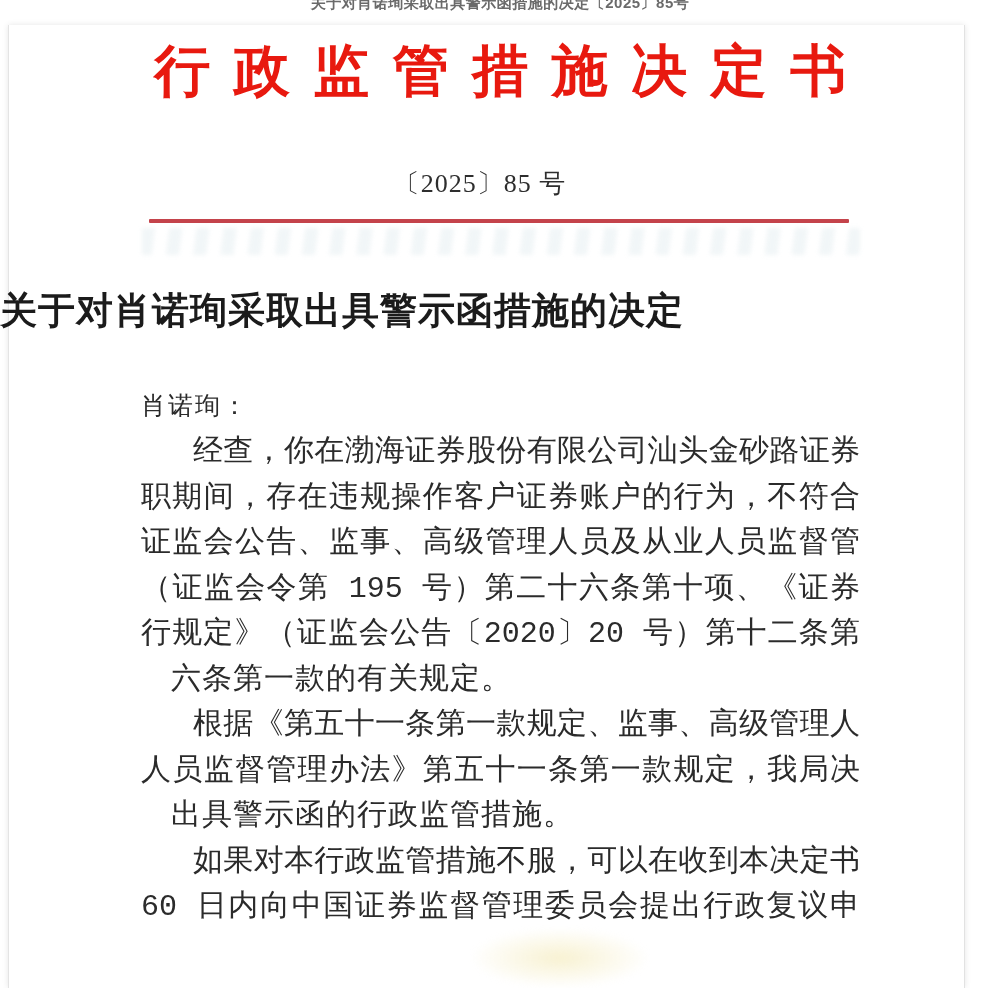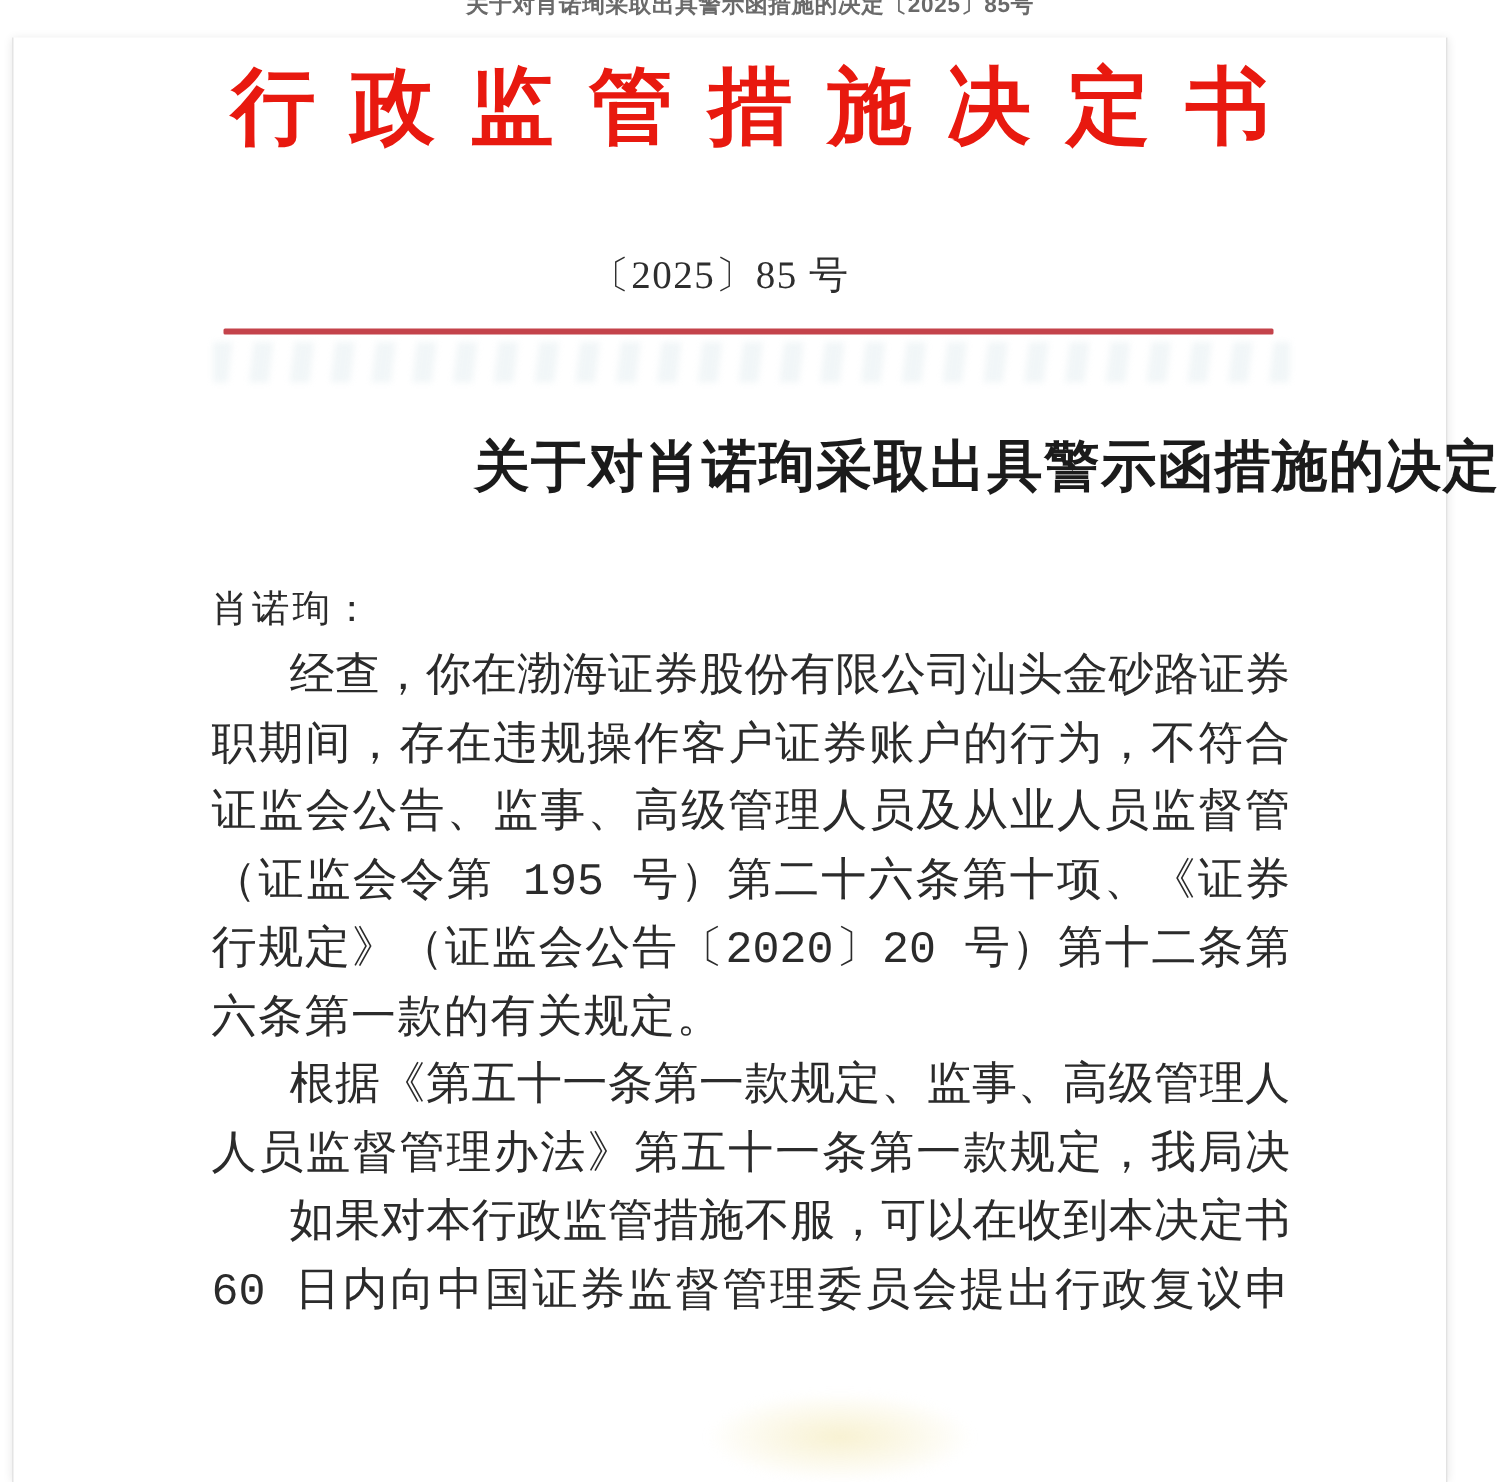--- a/index.html
+++ b/index.html
@@ -63,21 +63,21 @@
     background: repeating-linear-gradient(
       97deg,
       rgba(210,226,231,0.55) 0px, rgba(210,226,231,0.55) 13px,
       rgba(255,255,255,0) 13px, rgba(255,255,255,0) 27px);
     filter: blur(2px);
     opacity: 0.55;
   }
 
   .doc-title {
     position: absolute; top: 286px; left: 0; width: 1000px;
-    text-align: right;
+    text-align: left;
     font-size: 37px; font-weight: bold;
     color: #1b1b1b;
     letter-spacing: 1px;
     white-space: nowrap;
   }
 
   .salutation {
     position: absolute; top: 389px; left: 141px;
     font-family: "Liberation Serif", "DejaVu Serif", serif;
     font-size: 25px;
@@ -93,21 +93,21 @@
     line-height: 45.5px;
     color: var(--body-text, #2b2b2b);
   }
   .body-line {
     height: 45.5px;
     text-align: justify;
     text-align-last: justify;
     overflow: hidden;
   }
   .body-line.indent { padding-left: 52px; }
-  .body-line.para-end { text-align-last: left; letter-spacing: 1px; }
+  .body-line.para-end { text-align-last: left; letter-spacing: 1px; margin-left: 30px; }
 
   
   .scan-smudge {
     position: absolute; top: 928px; left: 470px;
     width: 180px; height: 60px;
     background: radial-gradient(ellipse at center,
       rgba(246,238,198,0.8) 0%, rgba(255,255,255,0) 70%);
     filter: blur(3px);
   }
 </style>
@@ -132,17 +132,18 @@
 
 <div class="doc-body">
   <div class="body-line indent">经查，你在渤海证券股份有限公司汕头金砂路证券营业部任</div>
   <div class="body-line">职期间，存在违规操作客户证券账户的行为，不符合《证券基金</div>
   <div class="body-line">证监会公告、监事、高级管理人员及从业人员监督管理办法》</div>
   <div class="body-line">（证监会令第 195 号）第二十六条第十项、《证券经纪人管理暂</div>
   <div class="body-line">行规定》（证监会公告〔2020〕20 号）第十二条第一项、第二十</div>
   <div class="body-line para-end">六条第一款的有关规定。</div>
   <div class="body-line indent">根据《第五十一条第一款规定、监事、高级管理人员及从业</div>
   <div class="body-line">人员监督管理办法》第五十一条第一款规定，我局决定对你采取</div>
+  <div class="body-line para-end">出具警示函的行政监管措施。</div>
   <div class="body-line indent">如果对本行政监管措施不服，可以在收到本决定书之日起</div>
   <div class="body-line">60 日内向中国证券监督管理委员会提出行政复议申请，也可以</div>
 </div>
 
 <div class="scan-smudge"></div>
 
 </body></html>

